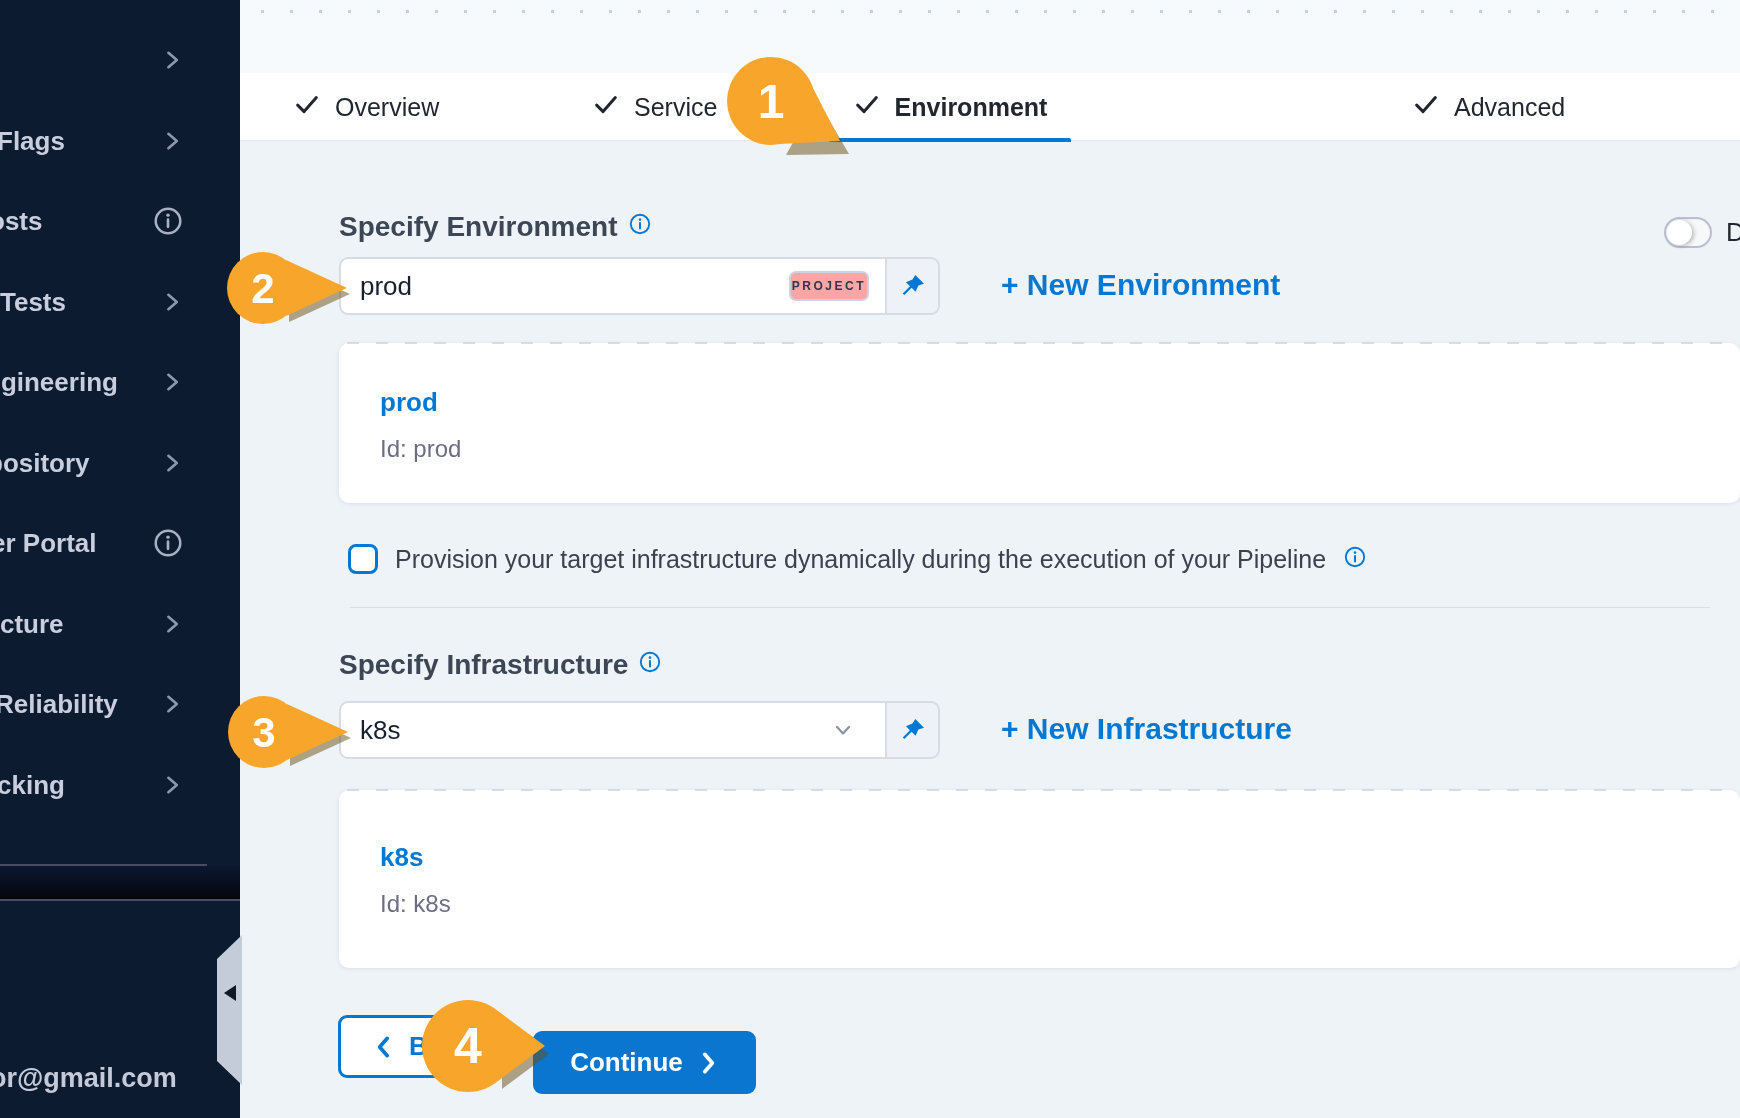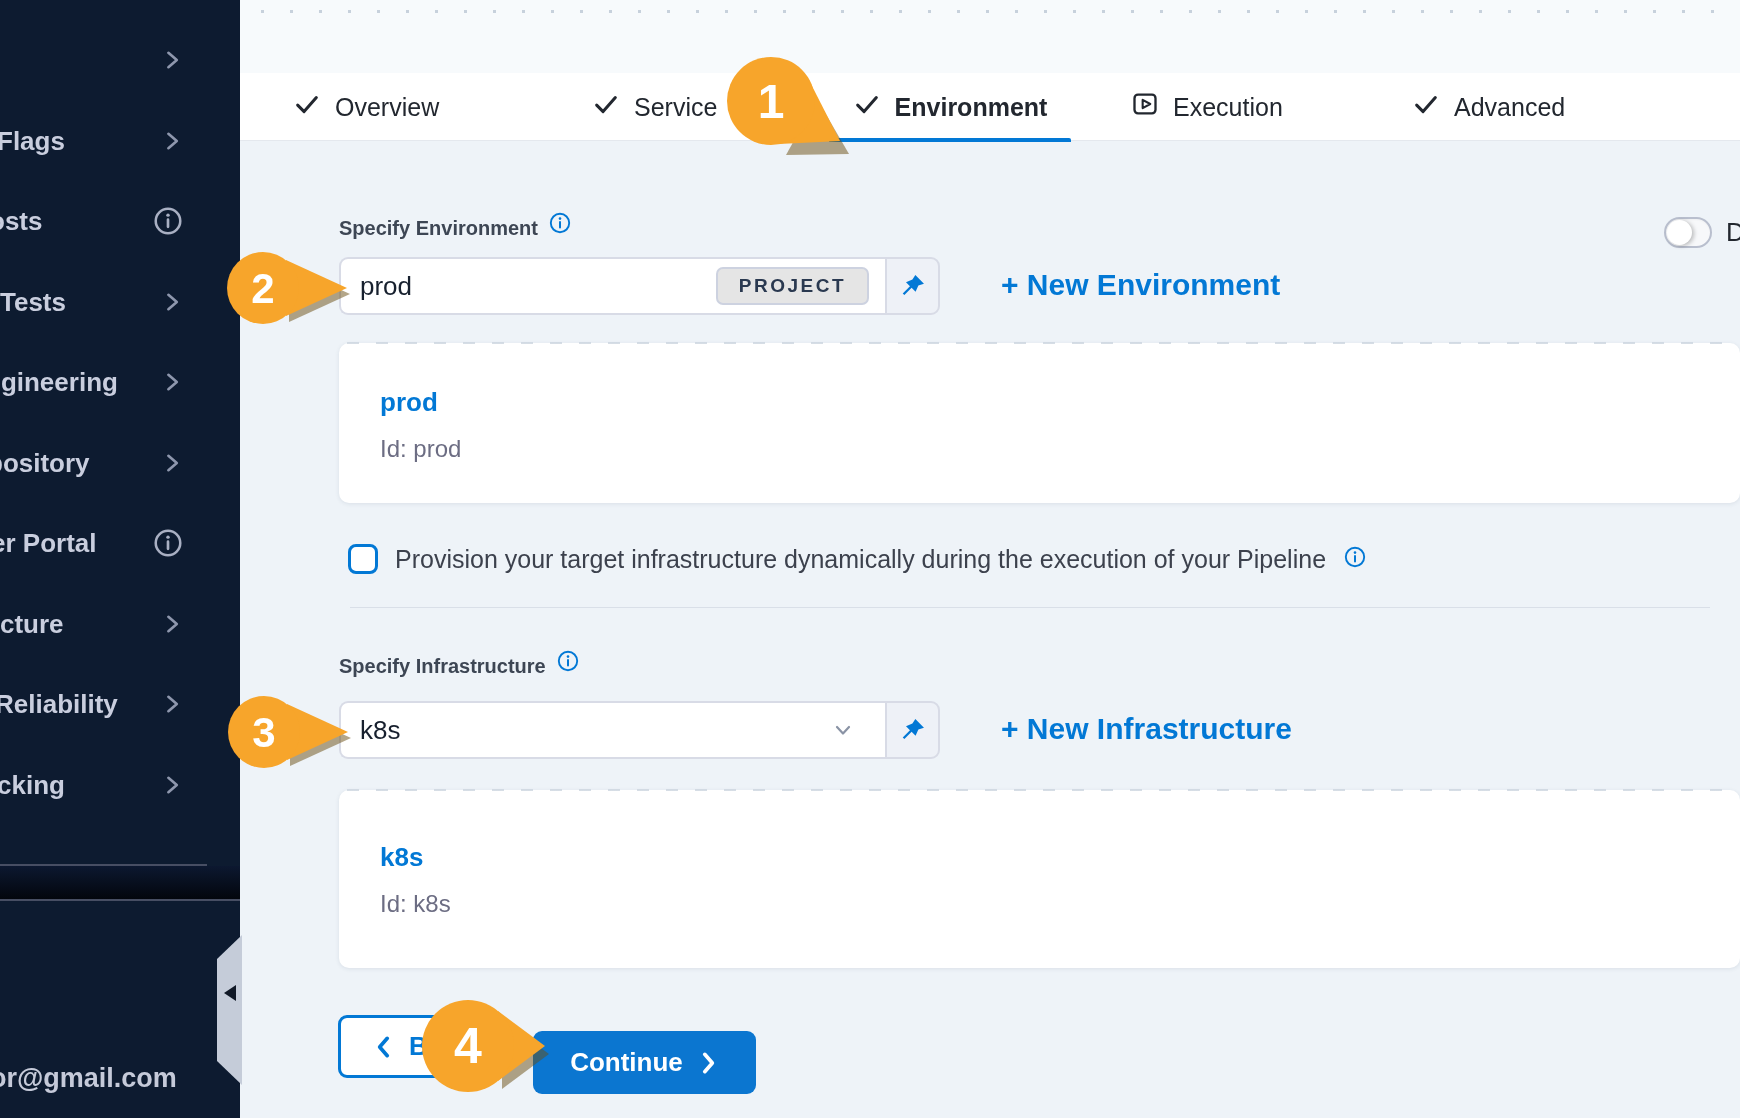--- a/index.html
+++ b/index.html
@@ -65,34 +65,34 @@
   .tab.active { font-weight:600; justify-content:center; }
   .tab.active::after {
     content:""; position:absolute; left:0; right:0; bottom:-1px; height:4px;
     background:#0278d5; border-radius:2px 2px 0 0;
   }
 
   
   .content { position:absolute; left:240px; top:141px; width:1500px; height:977px; }
 
   .section-label {
-    position:absolute; display:flex; align-items:flex-end; gap:10px;
-    color:#3d4654; font-size:20px; font-weight:600;
+    position:absolute; display:flex; align-items:flex-start; gap:10px;
+    color:#3d4654; font-size:28px; font-weight:600;
   }
 
   .field-group { position:absolute; display:flex; height:58px; }
   .text-input {
     width:546px; height:58px; background:#fff; border:2px solid #d8dbe6;
     border-right:none; border-radius:9px 0 0 9px; display:flex; align-items:center;
     padding:0 16px 0 19px; position:relative; cursor:text;
   }
   .text-input .val { font-size:26px; color:#17202e; flex:1; }
   .scope-chip {
-    border:2px solid #cdd2e0; background:#e5e5e5; border-radius:7px;
-    padding:6px 21px; font-size:19px; letter-spacing:2.5px; font-weight:600;
+    border:2px solid #cdd2e0; background:#fca5a5; border-radius:7px;
+    padding:6px 1px; font-size:12px; letter-spacing:2.5px; font-weight:600;
     color:#2a3950;
   }
   .dd-caret { margin-right:14px; display:flex; }
   .pin-btn {
     width:55px; height:58px; background:#eef1f7; border:2px solid #d8dbe6;
     border-radius:0 9px 9px 0; display:flex; align-items:center; justify-content:center;
     cursor:pointer;
   }
   .new-link {
     position:absolute; color:#0278d5; font-size:30px; font-weight:600;
@@ -282,29 +282,20 @@
 
     <div class="tab active" style="left:589px; width:242px">
       <span>
         <svg width="28" height="28" viewBox="0 0 24 24">
             <polyline points="4,13 9.5,18.5 20,6.5" fill="none" stroke="#22272f" stroke-width="2.6" stroke-linecap="round" stroke-linejoin="round"></polyline>
           </svg>
       </span>
       <span>Environment</span>
     </div>
 
-    <div class="tab" style="left:891px">
-      <span>
-        <svg width="28" height="28" viewBox="0 0 24 24">
-            <rect x="3" y="4" width="18" height="16" rx="3" fill="none" stroke="#22272f" stroke-width="2"></rect>
-            <polygon points="10,8.5 16.5,12 10,15.5" fill="none" stroke="#22272f" stroke-width="1.8" stroke-linejoin="round"></polygon>
-          </svg>
-      </span>
-      <span>Execution</span>
-    </div>
 
     <div class="tab" style="left:1172px">
       <span>
         <svg width="28" height="28" viewBox="0 0 24 24">
             <polyline points="4,13 9.5,18.5 20,6.5" fill="none" stroke="#22272f" stroke-width="2.6" stroke-linecap="round" stroke-linejoin="round"></polyline>
           </svg>
       </span>
       <span>Advanced</span>
     </div>
   </div>

